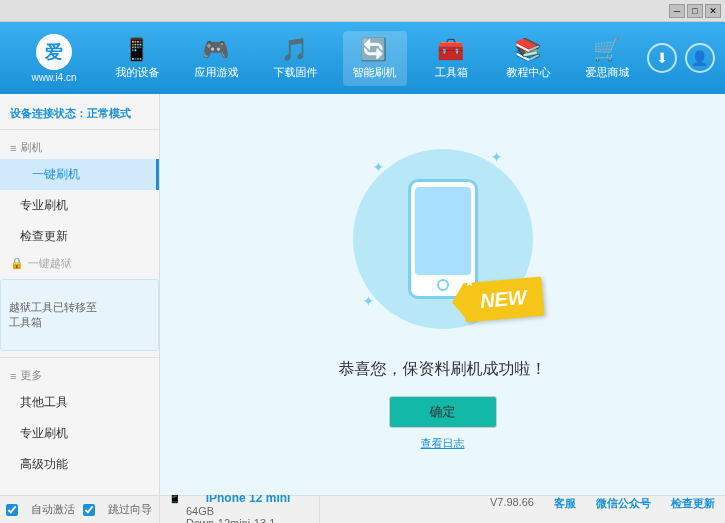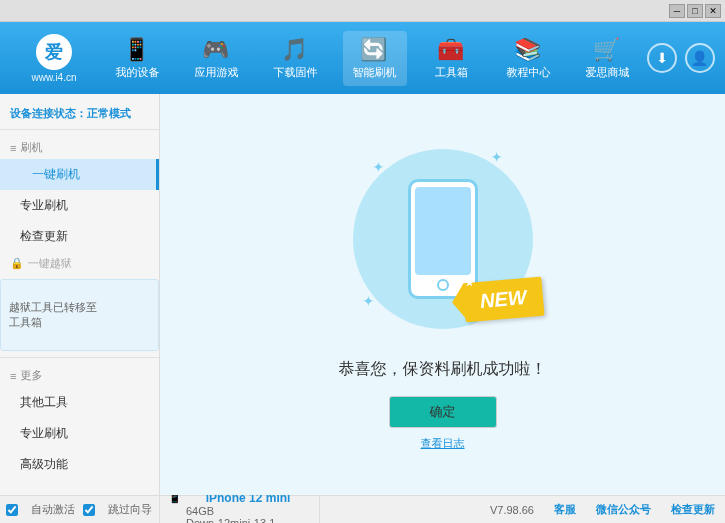--- a/index.html
+++ b/index.html
@@ -287,21 +287,20 @@
       border-right: 1px solid #ddd;
       padding: 2px 8px;
       width: 160px;
       display: flex;
       flex-direction: column;
       justify-content: center;
     }
     .bc-right {
       flex: 1;
       display: flex;
-      align-items: center;
       justify-content: flex-end;
       padding-right: 10px;
       gap: 20px;
     }
   </style>
 </head>
 <body>
 
 <div class="title-bar">
   <div class="title-bar-controls">

